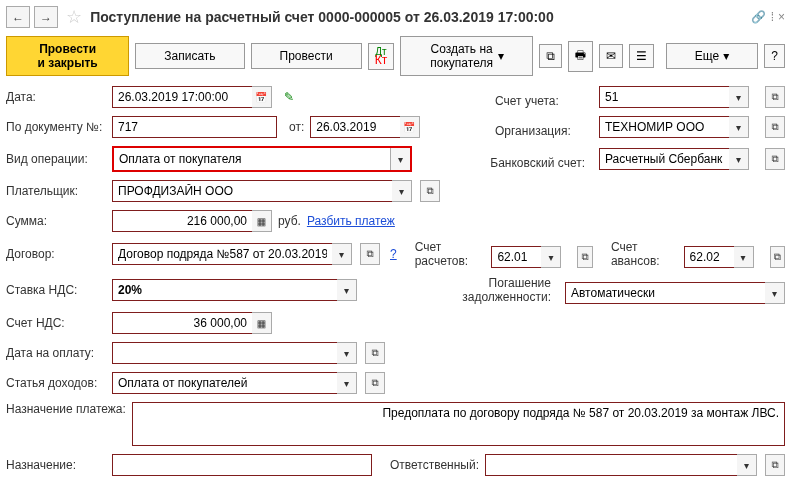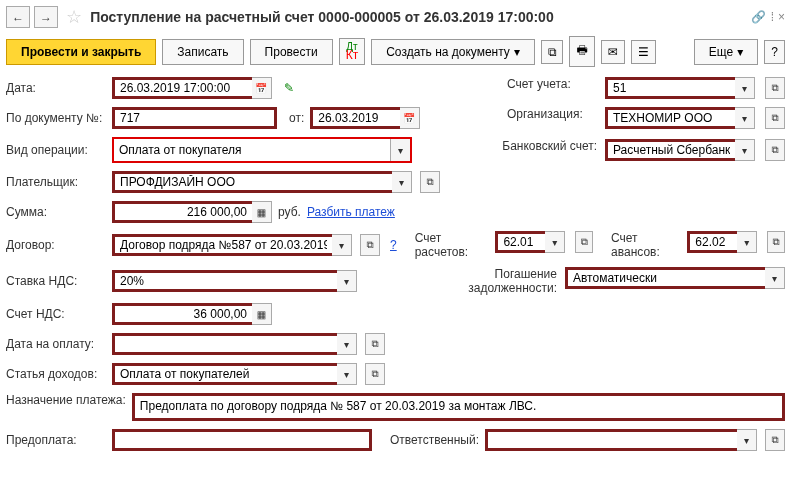--- a/index.html
+++ b/index.html
@@ -3,39 +3,39 @@
 <meta charset="utf-8">
 <style>
 *{box-sizing:border-box;margin:0;padding:0;font-family:Arial,sans-serif;font-size:12px}
 body{background:#fff;padding:6px;color:#333}
 .titlebar{display:flex;align-items:center;gap:4px;margin-bottom:8px}
 .nav-btn{width:24px;height:22px;border:1px solid #aaa;background:#f5f5f5;display:flex;align-items:center;justify-content:center;cursor:pointer}
 .star{font-size:18px;color:#ccc;margin:0 4px}
 .title{font-size:14px;font-weight:bold;color:#333;flex:1}
 .title-icons{display:flex;gap:4px;color:#888}
 .toolbar{display:flex;gap:6px;margin-bottom:10px;align-items:center}
-.btn{border:1px solid #999;background:#f8f8f8;padding:5px 14px;cursor:pointer;display:inline-flex;align-items:center;gap:4px}
+.btn{border:1px solid #999;background:#f8f8f8;padding:5px 28px;cursor:pointer;display:inline-flex;align-items:center;gap:4px}
 .btn-primary{background:#ffd633;border-color:#cc9900;font-weight:bold}
 .btn-small{padding:4px 6px}
 .spacer{flex:1}
 .form{display:flex;flex-direction:column;gap:8px}
 .row{display:flex;align-items:center;gap:6px}
 .label{min-width:100px;text-align:left}
-.input{border:3px solid #7f1d1d;padding:3px 5px;height:22px;background:#fff}
+.input{border:1px solid #7f1d1d;padding:3px 5px;height:22px;background:#fff}
 .input-group{display:flex;align-items:stretch}
 .input-group .input{border-right:none}
 .tiny-btn{width:20px;height:22px;border:1px solid #aaa;border-left:none;background:#f5f5f5;display:flex;align-items:center;justify-content:center;cursor:pointer;font-size:10px}
 .tiny-btn.det{border:1px solid #aaa;margin-left:2px}
 .highlight{border:2px solid #d00!important}
 .right-align{text-align:right}
 .link{color:#1d4ed8;text-decoration:underline;cursor:pointer}
 .dk-icon{font-size:10px;line-height:8px;color:green}
 .dk-icon .r{color:red}
 .col-left{display:flex;align-items:center;gap:6px}
-.col-right{display:flex;align-items:flex-start;gap:8px}
+.col-right{display:flex;align-items:flex-end;gap:14px}
 </style>
 </head>
 <body>
 
 <div class="titlebar">
   <div class="nav-btn">←</div>
   <div class="nav-btn">→</div>
   <span class="star">☆</span>
   <div class="title">Поступление на расчетный счет 0000-000005 от 26.03.2019 17:00:00</div>
   <div class="title-icons">
@@ -46,21 +46,21 @@
 </div>
 
 <div class="toolbar">
   <button class="btn btn-primary">Провести и закрыть</button>
   <button class="btn">Записать</button>
   <button class="btn">Провести</button>
   <button class="btn btn-small">
       <span class="dk-icon">Дт<br><span class="r">Кт</span></span>
     </button>
   <button class="btn">
-      <span>Создать на документу</span> 
+      <span>Создать на покупателя</span> 
       <span>▾</span>
     </button>
   <button class="btn btn-small">⧉</button>
   <button class="btn btn-small">🖶</button>
   <button class="btn btn-small">✉</button>
   <button class="btn btn-small">☰</button>
   <div class="spacer"></div>
   <button class="btn">
       <span>Еще</span> 
       <span>▾</span>
@@ -171,21 +171,21 @@
       <span class="tiny-btn">▾</span>
     </div>
     <span class="tiny-btn det">⧉</span>
   </div>
 </div>
 
 <div class="row">
   <div class="col-left" style="flex:1">
     <span class="label">Ставка НДС:</span>
     <div class="input-group" style="width:245px">
-      <input class="input" style="flex: 1 1 0%;" value="20%">
+      <input class="input" style="flex: 1 1 0%; font-weight: bold;" value="20%">
       <span class="tiny-btn">▾</span>
     </div>
   </div>
   <div class="col-right">
     <span style="text-align:right;width:100px">Погашение задолженности:</span>
     <div class="input-group">
       <input class="input" style="width: 200px;" value="Автоматически">
       <span class="tiny-btn">▾</span>
     </div>
   </div>
@@ -212,25 +212,25 @@
   <span class="label">Статья доходов:</span>
   <div class="input-group" style="width:245px">
     <input class="input" style="flex: 1 1 0%;" value="Оплата от покупателей">
     <span class="tiny-btn">▾</span>
   </div>
   <span class="tiny-btn det">⧉</span>
 </div>
 
 <div class="row" style="align-items:flex-start">
   <span class="label">Назначение платежа:</span>
-  <textarea class="input" style="flex: 1 1 0%; height: 28px; resize: none;">Предоплата по договору подряда № 587 от 20.03.2019 за монтаж ЛВС.</textarea>
-</div>
-
-<div class="row">
-  <span class="label">Предоплата:</span>
+  <textarea class="input" style="flex: 1 1 0%; height: 44px; resize: none; text-align: right;">Предоплата по договору подряда № 587 от 20.03.2019 за монтаж ЛВС.</textarea>
+</div>
+
+<div class="row">
+  <span class="label">Назначение:</span>
   <input class="input" style="width: 260px;" value="">
   <span style="margin-left:12px">Ответственный:</span>
   <div class="input-group" style="flex:1">
     <input class="input" style="flex: 1 1 0%;" value="">
     <span class="tiny-btn">▾</span>
   </div>
   <span class="tiny-btn det">⧉</span>
 </div>
 
 </div>

